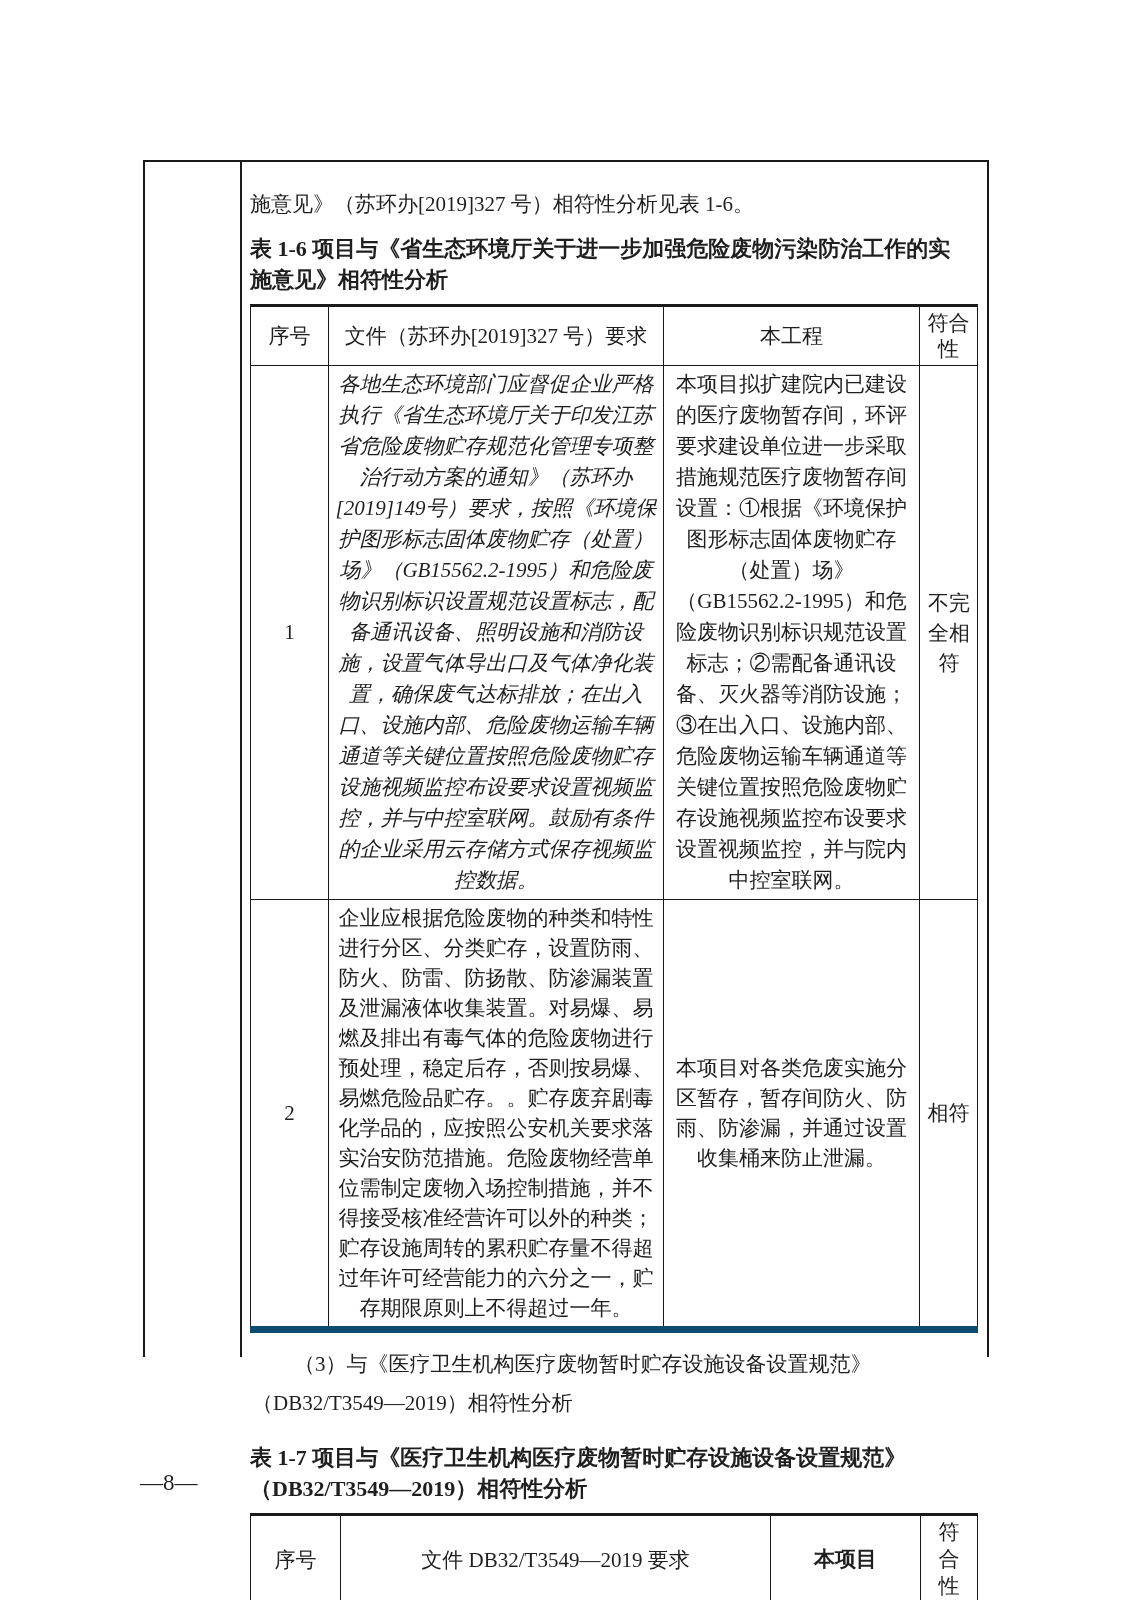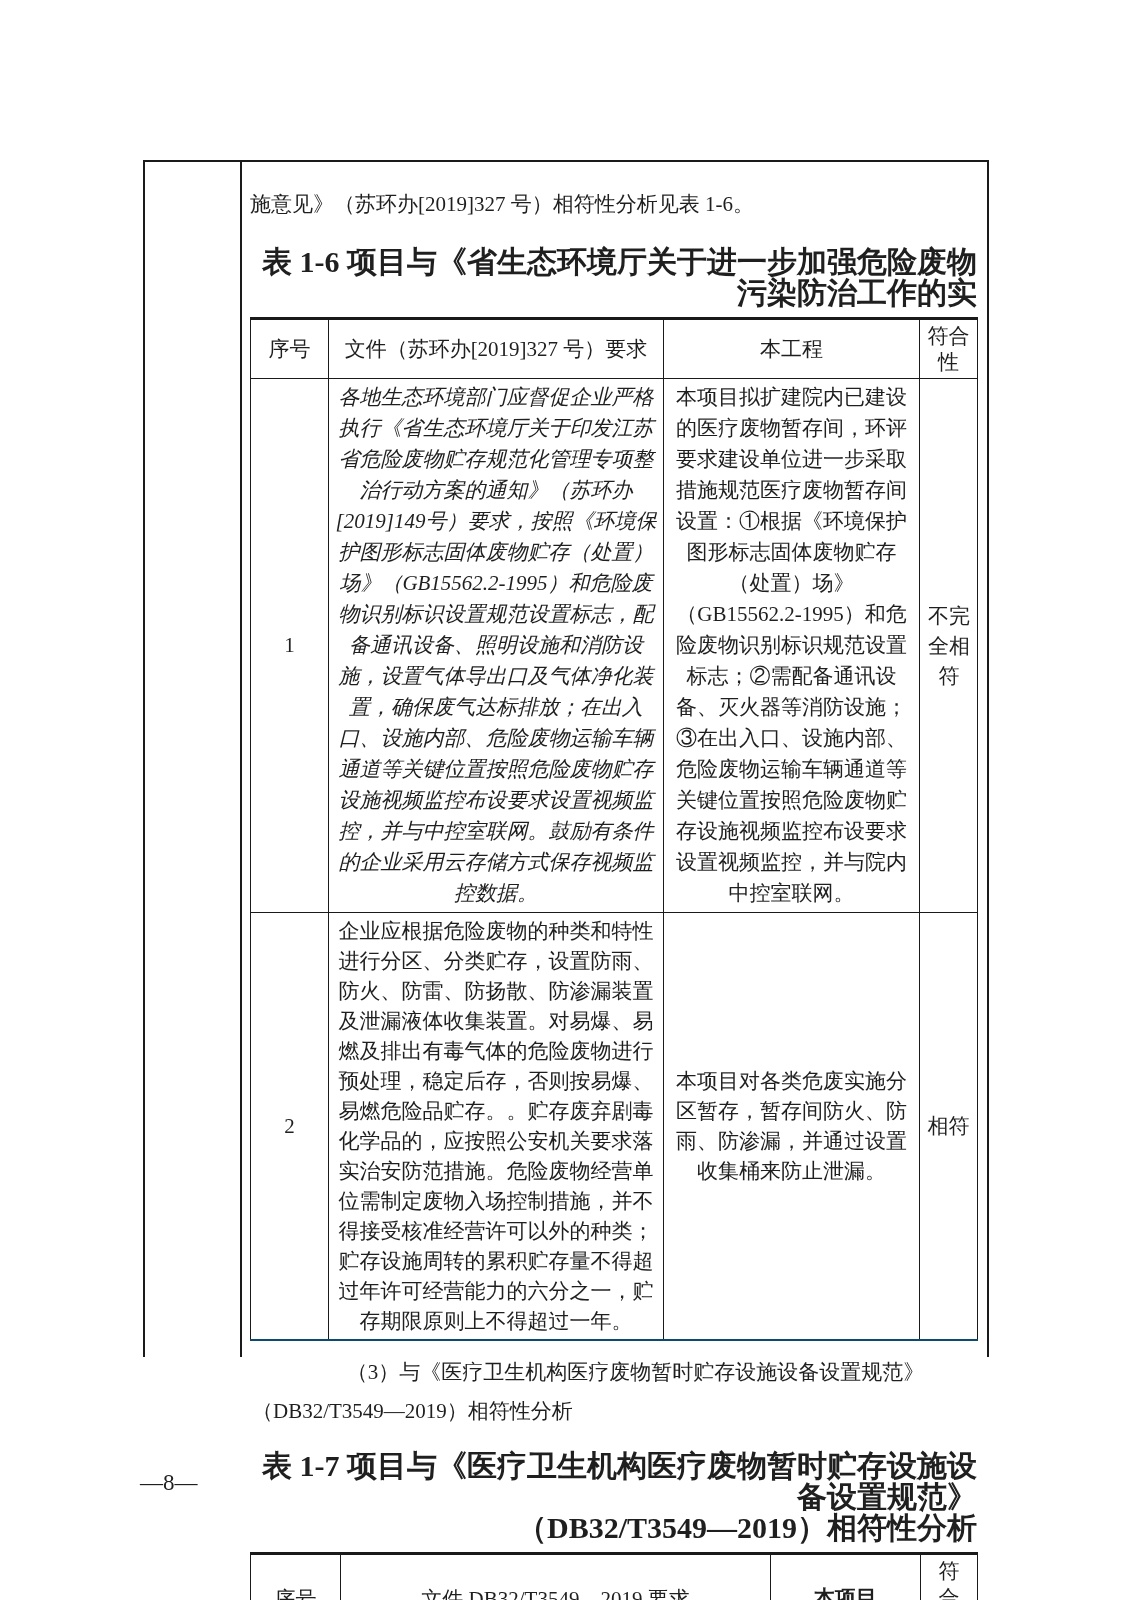--- a/index.html
+++ b/index.html
@@ -16,64 +16,65 @@
     position:absolute;left:95px;top:0;bottom:0;width:0;
     border-left:2px solid #1a1a1a;
   }
   .content{
     position:absolute;left:250px;top:160px;width:727px;
   }
   .intro{
     margin:29px 0 0 0;font-size:21px;line-height:30px;text-align:left;
   }
   .tbl-title{
-    margin:27px 0 0 0;font-weight:bold;font-size:30px;line-height:31px;text-align:right;
+    margin:14px 0 0 0;font-weight:bold;font-size:22px;line-height:31px;text-align:left;
   }
   table.cmp{
     border-collapse:collapse;table-layout:fixed;width:727px;margin-top:9px;
     font-size:21px;
   }
   table.cmp th,table.cmp td{
     border:1.5px solid #1a1a1a;text-align:center;vertical-align:middle;
     padding:3px 4px;font-weight:normal;
   }
   table.cmp tr.thead-row th{border-top:3px solid #1a1a1a;}
-  table.cmp tr.last-row td{border-bottom:2px solid #0c4a6e;}
+  table.cmp tr.last-row td{border-bottom:7px solid #0c4a6e;}
   table.cmp th{line-height:26px;}
   .t16 col.c1{width:78px;} .t16 col.c2{width:335px;} .t16 col.c3{width:256px;} .t16 col.c4{width:58px;}
   .t17 col.c1{width:90px;} .t17 col.c2{width:430px;} .t17 col.c3{width:150px;} .t17 col.c4{width:57px;}
   .req-cell{line-height:31px;font-style:italic;}
   .req-cell2{line-height:30px;}
   .proj-cell{line-height:31px;}
   .proj-cell2{line-height:30px;padding:0 6px;}
   .comp-cell{line-height:30px;}
   .wrap2{width:48px;margin:0 auto;word-break:break-all;line-height:26px;}
   .wrap1{width:24px;margin:0 auto;word-break:break-all;line-height:27px;}
   .wrapc{width:50px;margin:9px auto;word-break:break-all;}
   .sec3{margin-top:16px;font-size:21px;line-height:30px;}
-  .sec3 .l1{padding-left:44px;text-align:center;}
+  .sec3 .l1{padding-left:44px;}
   .sec3 .l2{margin-top:9px;padding-left:2px;}
   .t17-title{margin-top:24px;}
   .page-number{
     position:absolute;left:140px;top:1470px;font-size:23px;color:#1f1f1f;
   }
 </style>
 </head>
 <body>
 
 <div class="page-frame">
   <div class="frame-divider"></div>
 </div>
 
 <div class="content">
 
   <p class="intro">施意见》（苏环办[2019]327 号）相符性分析见表 1-6。</p>
 
   <div class="tbl-title">
     <div>表 1-6 项目与《省生态环境厅关于进一步加强危险废物污染防治工作的实</div>
+    <div>施意见》相符性分析</div>
   </div>
 
   <table class="cmp t16">
     <colgroup>
         <col class="c1">
         <col class="c2">
         <col class="c3">
         <col class="c4">
       </colgroup>
     <tbody>

